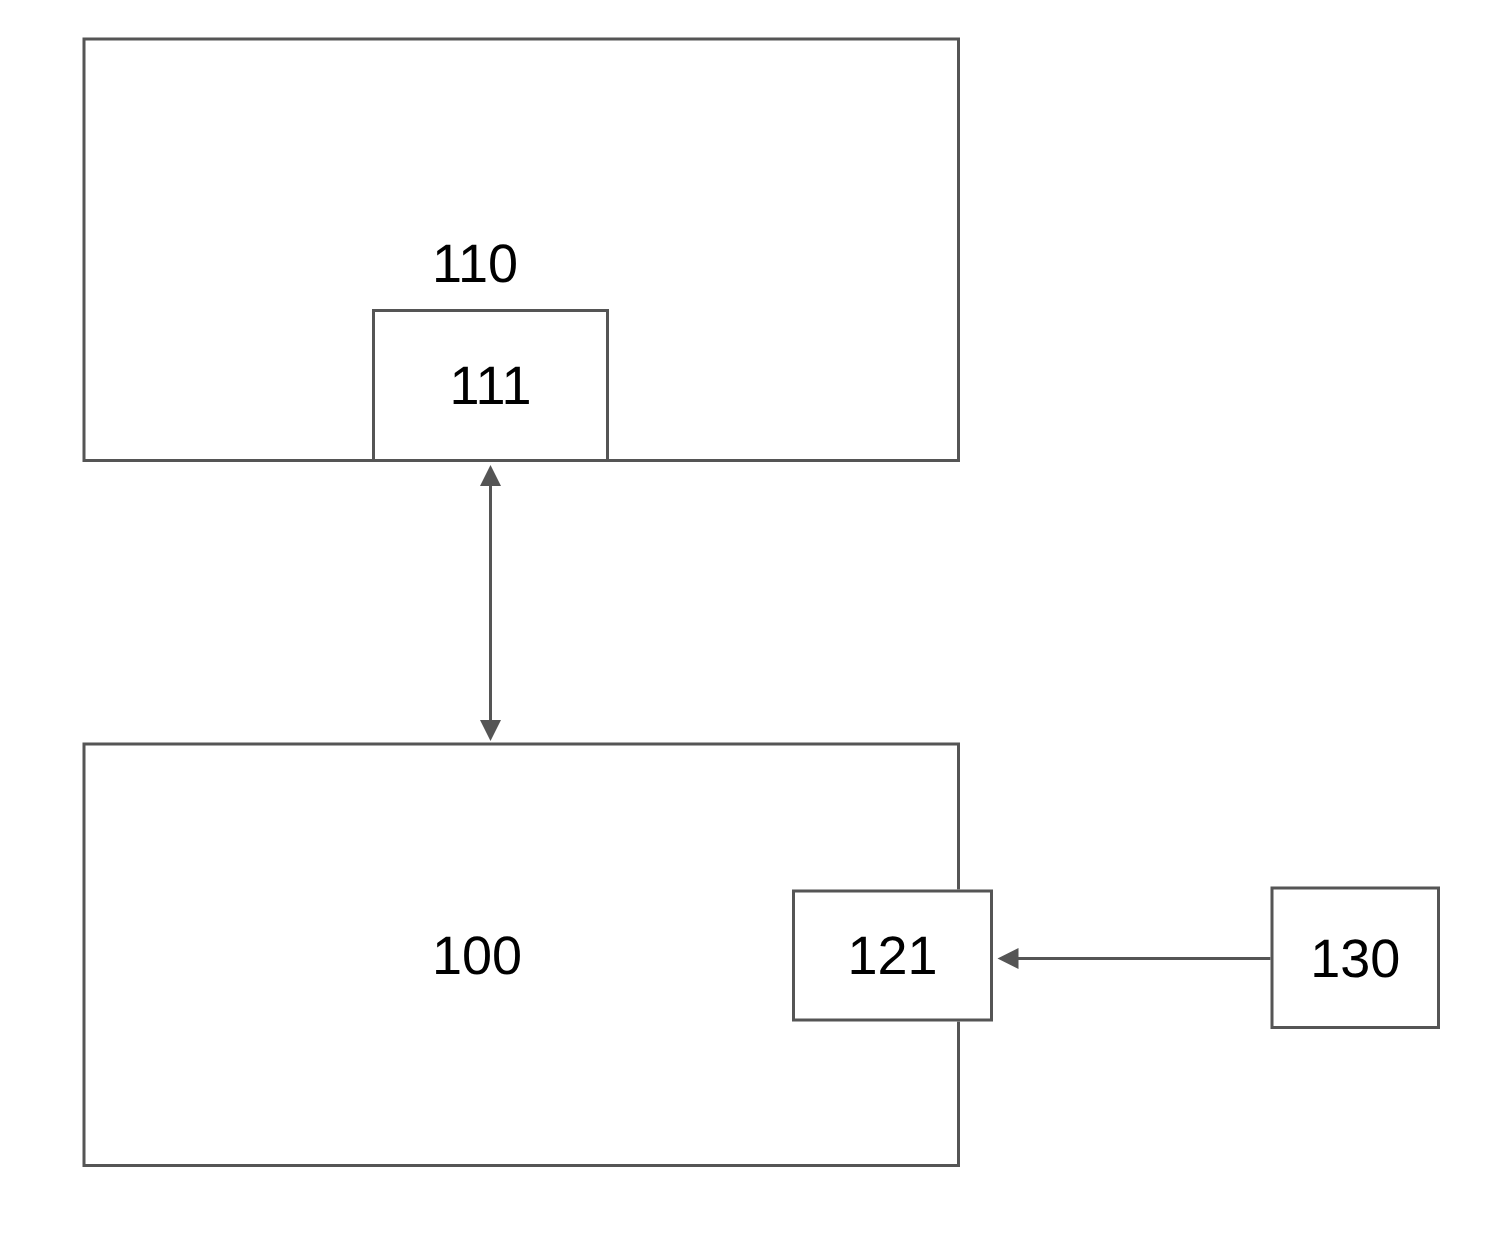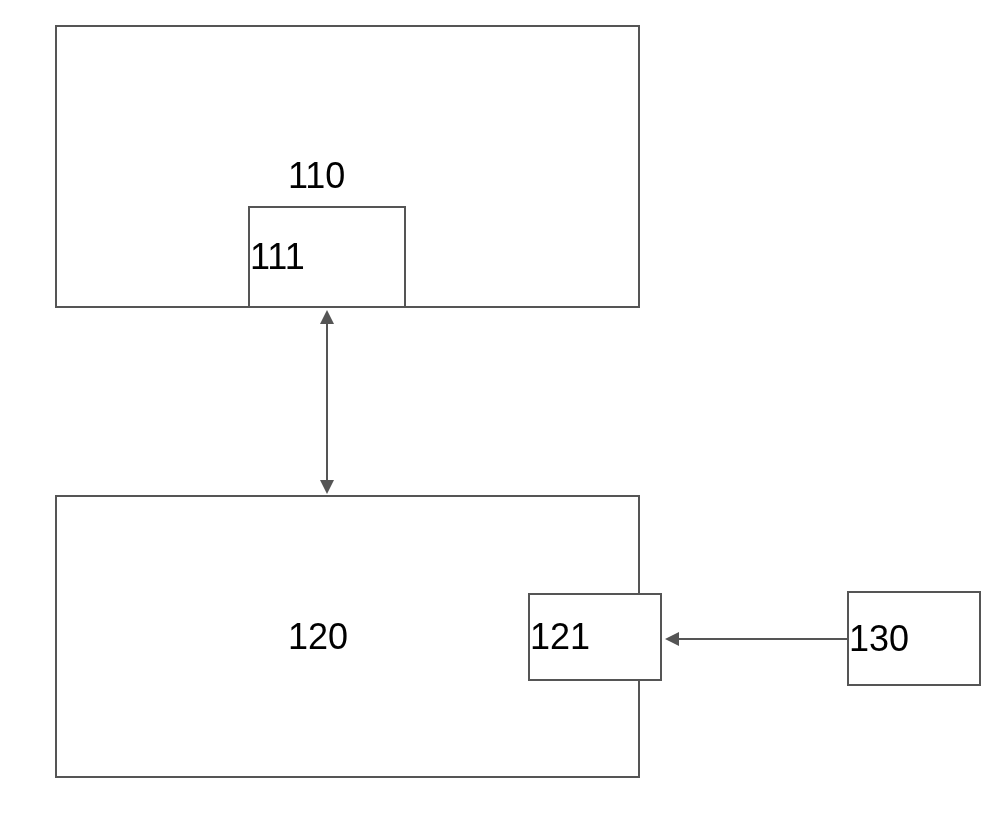--- a/index.html
+++ b/index.html
@@ -15,20 +15,21 @@
       height: 837px;
       position: relative;
     }
     
     .box {
       position: absolute;
       border: 2px solid #555;
       background: #fff;
       display: flex;
       align-items: center;
+      justify-content: center;
       font-size: 36px;
       color: #000;
     }
     
     .label {
       position: absolute;
       font-size: 36px;
       color: #000;
     }
     
@@ -73,24 +74,24 @@
   <span>111</span>
 </div>
 
 <div class="arrow-head arrow-up" style="left: 320px; top: 310px;"></div>
 <div class="arrow-line" style="left: 326px; top: 320px; width: 2px; height: 165px;"></div>
 <div class="arrow-head arrow-down" style="left: 320px; top: 480px;"></div>
 
 <div class="box" style="left: 55px; top: 495px; width: 585px; height: 283px;">
 </div>
 
-<div class="label" style="left: 288px; top: 616px;">120</div>
+<div class="label" style="left: 288px; top: 616px;">100</div>
 
 <div class="box" style="left: 528px; top: 593px; width: 134px; height: 88px;">
   <span>121</span>
 </div>
 
 <div class="arrow-head arrow-left" style="left: 665px; top: 632px;"></div>
 <div class="arrow-line" style="left: 677px; top: 638px; width: 171px; height: 2px;"></div>
 
-<div class="box" style="left: 847px; top: 591px; width: 134px; height: 95px;">
+<div class="box" style="left: 847px; top: 591px; width: 113px; height: 95px;">
   <span>130</span>
 </div>
 
 </body></html>

